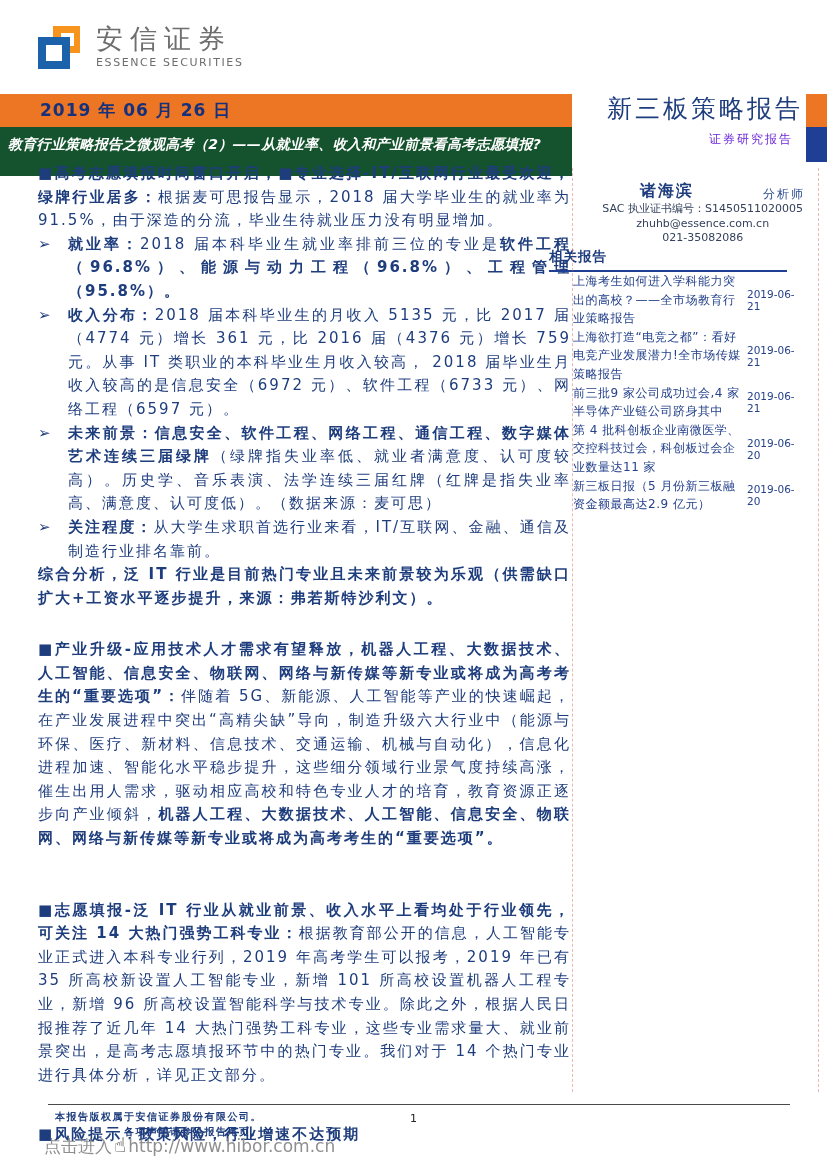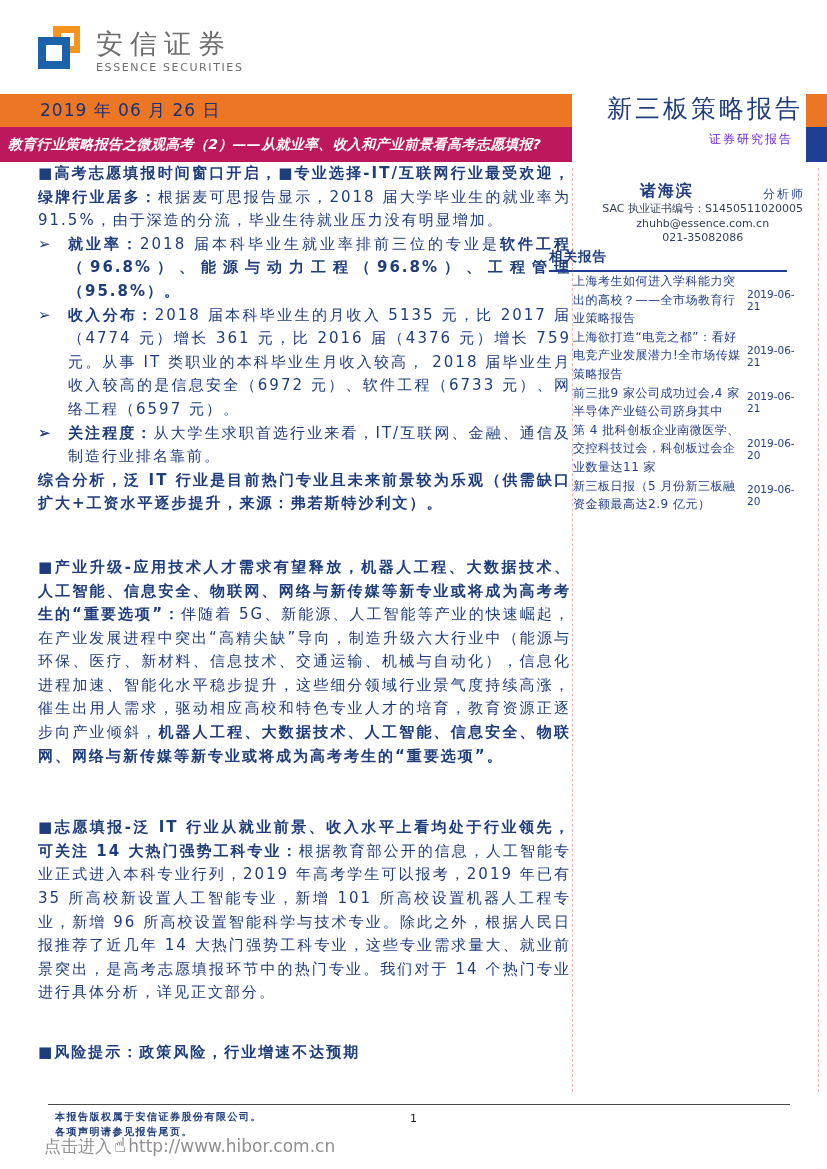--- a/index.html
+++ b/index.html
@@ -3,65 +3,65 @@
 <meta charset="utf-8">
 <style>
   * { margin:0; padding:0; box-sizing:border-box; }
   html,body { background:#e8e8e8; }
   .page {
     position:relative; width:827px; height:1169px; margin:0 auto;
     background:#ffffff; overflow:hidden;
     font-family:"DejaVu Sans","Liberation Sans",sans-serif;
   }
   
-  .logo { position:absolute; left:38px; top:24px; display:flex; align-items:flex-end; }
+  .logo { position:absolute; left:38px; top:24px; display:flex; align-items:flex-start; }
   .logo-mark { position:relative; width:46px; height:50px; }
   .logo-sq-orange { position:absolute; left:15px; top:2px; width:27px; height:27px; background:#F7941E; }
   .logo-sq-orange::after { content:""; position:absolute; left:8px; top:7px; width:13px; height:13px; background:#fff; }
   .logo-sq-blue { position:absolute; left:0px; top:13px; width:32px; height:32px; background:#fff; border:8px solid #1B62AB; }
   .logo-text { margin-left:12px; }
   .logo-cn { font-size:27px; color:#6e6e6e; letter-spacing:7px; line-height:30px; }
   .logo-en { font-size:11px; color:#6e6e6e; letter-spacing:1.6px; margin-top:2px; }
   
   .band-orange { position:absolute; left:0; top:94px; width:572px; height:33px; background:#EC7623; }
-  .band-navy   { position:absolute; left:0; top:127px; width:572px; height:35px; background:#be185d; }
+  .band-navy   { position:absolute; left:0; top:127px; width:572px; height:49px; background:#14532d; }
   .band-orange-r { position:absolute; left:806px; top:94px; width:21px; height:33px; background:#EC7623; }
   .band-navy-r   { position:absolute; left:806px; top:127px; width:21px; height:35px; background:#1E3F94; }
-  .band-date { position:absolute; left:40px; top:0; line-height:33px; font-size:17px; font-weight:normal; color:#15307C; letter-spacing:1px; }
+  .band-date { position:absolute; left:40px; top:0; line-height:33px; font-size:17px; font-weight:bold; color:#15307C; letter-spacing:1px; }
   .band-title { position:absolute; left:8px; top:0; width:560px; line-height:35px; font-size:14px; font-weight:bold; font-style:italic; color:#ffffff; letter-spacing:0.3px; }
   
   .bodycol {
     position:absolute; left:38px; top:162px; width:533px;
     color:#1E3D7D; font-size:15px; line-height:23.6px; letter-spacing:2px;
     text-align:justify;
   }
   .bodycol b { font-weight:bold; }
   .bullet { position:relative; padding-left:30px; }
   .bullet .arrow { position:absolute; left:0; top:0; letter-spacing:0; }
-  .p2 { margin-top:40px; }
+  .p2 { margin-top:28px; }
   .p3 { margin-top:48px; }
   .risk { margin-top:36px; font-weight:bold; }
   .summary { font-weight:bold; }
   
   .side-title { position:absolute; right:24px; top:92px; font-size:25px; font-weight:normal; color:#1E3D7D; letter-spacing:3px; }
   .side-cat { position:absolute; right:34px; top:131px; font-size:12px; color:#6d28d9; letter-spacing:2px; }
   .analyst-name { position:absolute; left:640px; top:181px; font-size:16px; font-weight:bold; color:#1E3D7D; letter-spacing:2px; }
   .analyst-role { position:absolute; right:22px; top:186px; font-size:12px; color:#2A4A8F; letter-spacing:2px; }
   .contact { position:absolute; right:24px; top:202px; text-align:center; font-size:11px; color:#33415C; line-height:14.5px; }
   .related-hd { position:absolute; left:549px; top:248px; width:238px; font-size:13.5px; font-weight:bold; color:#1E3D7D; letter-spacing:1px; padding-bottom:4px; border-bottom:2px solid #1E3F94; }
   .related { position:absolute; left:565px; top:272px; width:240px; }
   .rel-item { display:flex;margin-left:8px; }
   .rel-title { flex:1; font-size:12px; line-height:18.6px; color:#24418A; letter-spacing:0.5px; }
   .rel-date { width:58px; font-size:10.5px; color:#24418A; align-self:center; }
   
   .dotline { position:absolute; top:168px; height:924px; width:0; border-left:1px dashed rgba(224,120,120,0.55); }
   .dot-a { left:572px; } .dot-b { left:818px; }
   
   .foot-rule { position:absolute; left:48px; top:1104px; width:742px; border-top:1px solid #4a4a4a; }
-  .foot-copy { position:absolute; left:55px; top:1109px; font-size:10px; font-weight:bold; color:#1E3D7D; letter-spacing:1.5px; line-height:15px; }
+  .foot-copy { position:absolute; left:55px; top:1109px; font-size:10px; font-weight:bold; color:#1E3D7D; letter-spacing:1.5px; line-height:15px;text-align:right; }
   .page-num { position:absolute; left:410px; top:1112px; font-size:11px; color:#222; }
   .wm1 { position:absolute; left:2px; top:1108px; font-size:17px; white-space:nowrap; }
   .wm-red { color:#CC3327; font-weight:bold; }
   .wm-gray { color:#8F8F8F; }
   .wm2 { position:absolute; left:44px; top:1133px; font-size:17px; color:#8F8F8F; white-space:nowrap; }
   .hand { font-size:20px; color:#333; margin:0 2px; }
 </style>
 </head>
 <body>
 
@@ -93,20 +93,21 @@
     <div class="bullet">
       <span class="arrow">➢</span>
       <span><b>就业率：</b><b></b><span>2018 届本科毕业生就业率排前三位的专业是</span><b>软件工程（96.8%）、能源与动力工程（96.8%）、工程管理（95.8%）。</b></span>
     </div>
     <div class="bullet">
       <span class="arrow">➢</span>
       <span><b>收入分布：</b><b></b><span>2018 届本科毕业生的月收入 5135 元，比 2017 届（4774 元）增长 361 元，比 2016 届（4376 元）增长 759 元。从事 IT 类职业的本科毕业生月收入较高， 2018 届毕业生月收入较高的是信息安全（6972 元）、软件工程（6733 元）、网络工程（6597 元）。</span><b></b></span>
     </div>
     <div class="bullet">
       <span class="arrow">➢</span>
+      <span><b>未来前景：</b><b>信息安全、软件工程、网络工程、通信工程、数字媒体艺术连续三届绿牌</b><span>（绿牌指失业率低、就业者满意度、认可度较高）。历史学、音乐表演、法学连续三届红牌（红牌是指失业率高、满意度、认可度低）。（数据来源：麦可思）</span><b></b></span>
     </div>
     <div class="bullet">
       <span class="arrow">➢</span>
       <span><b>关注程度：</b><b></b><span>从大学生求职首选行业来看，IT/互联网、金融、通信及制造行业排名靠前。</span><b></b></span>
     </div>
 
     <p class="summary">综合分析，泛 IT 行业是目前热门专业且未来前景较为乐观（供需缺口扩大+工资水平逐步提升，来源：弗若斯特沙利文）。</p>
 
     <p class="p2"><b>■产业升级-应用技术人才需求有望释放，机器人工程、大数据技术、人工智能、信息安全、物联网、网络与新传媒等新专业或将成为高考考生的“重要选项”：</b><span>伴随着 5G、新能源、人工智能等产业的快速崛起，在产业发展进程中突出“高精尖缺”导向，制造升级六大行业中（能源与环保、医疗、新材料、信息技术、交通运输、机械与自动化），信息化进程加速、智能化水平稳步提升，这些细分领域行业景气度持续高涨，催生出用人需求，驱动相应高校和特色专业人才的培育，教育资源正逐步向产业倾斜，</span><b>机器人工程、大数据技术、人工智能、信息安全、物联网、网络与新传媒等新专业或将成为高考考生的“重要选项”。</b></p>
 

